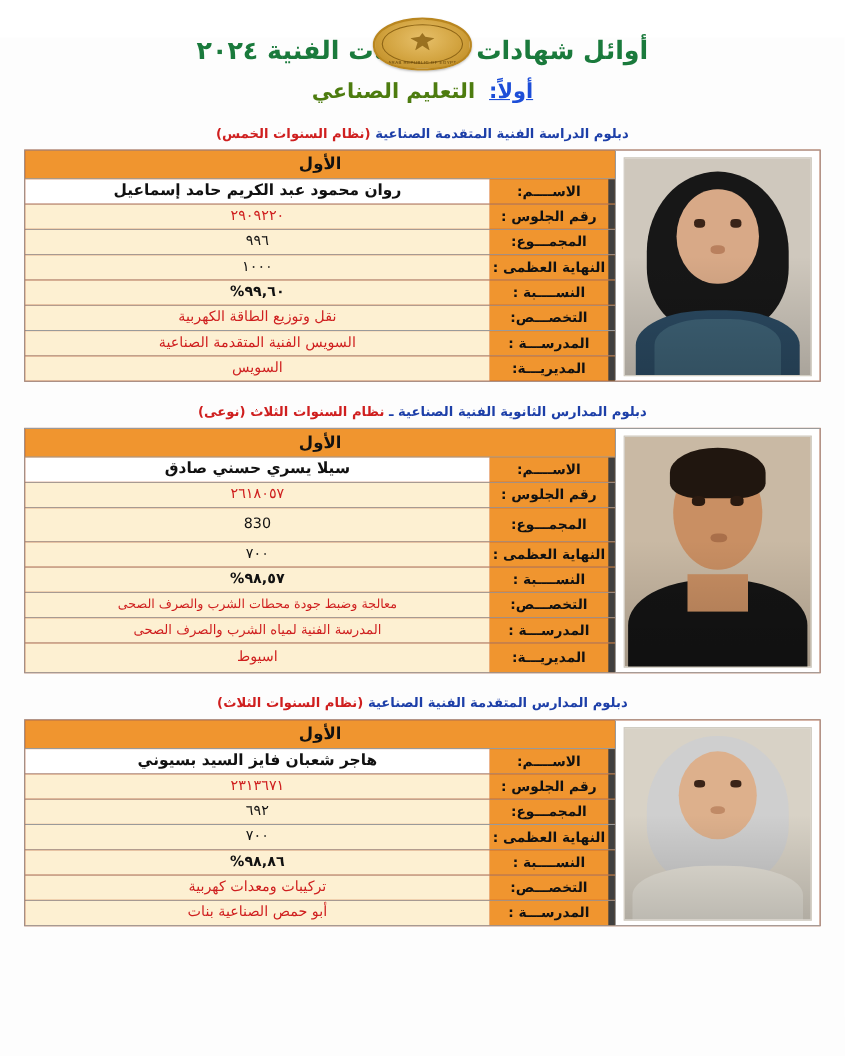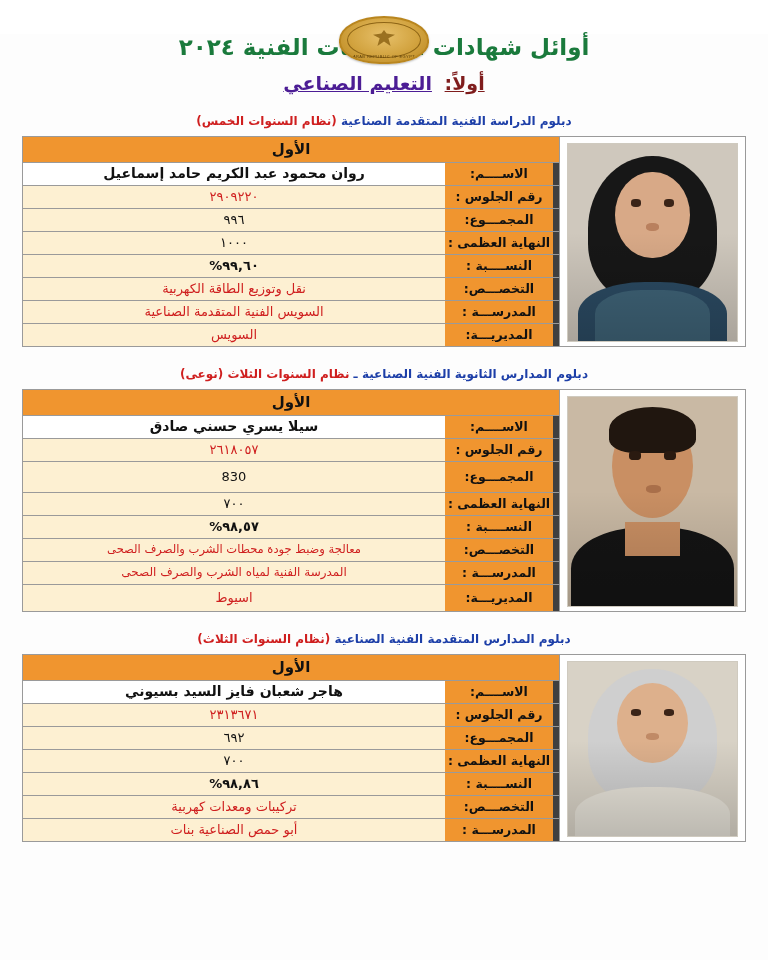--- a/index.html
+++ b/index.html
@@ -76,27 +76,26 @@
     font-weight: bold;
     letter-spacing: 0px;
   }
   .sub-line {
     margin-top: 12px;
     text-align: center;
     font-size: 19px;
     font-weight: bold;
   }
   .sub-line .first {
-    color: #7f1d1d;
+    color: #1d4ed8;
     text-decoration: underline;
     margin-left: 6px;
   }
   .sub-line .second {
-    color: #4c1d95;
-    text-decoration: underline;
+    color: #4d7c0f;
   }
 
   .section-title {
     text-align: center;
     font-size: 12px;
     font-weight: bold;
     color: #1d3fa8;
     margin: 20px 0 8px 0;
   }
   .section-title .paren {

